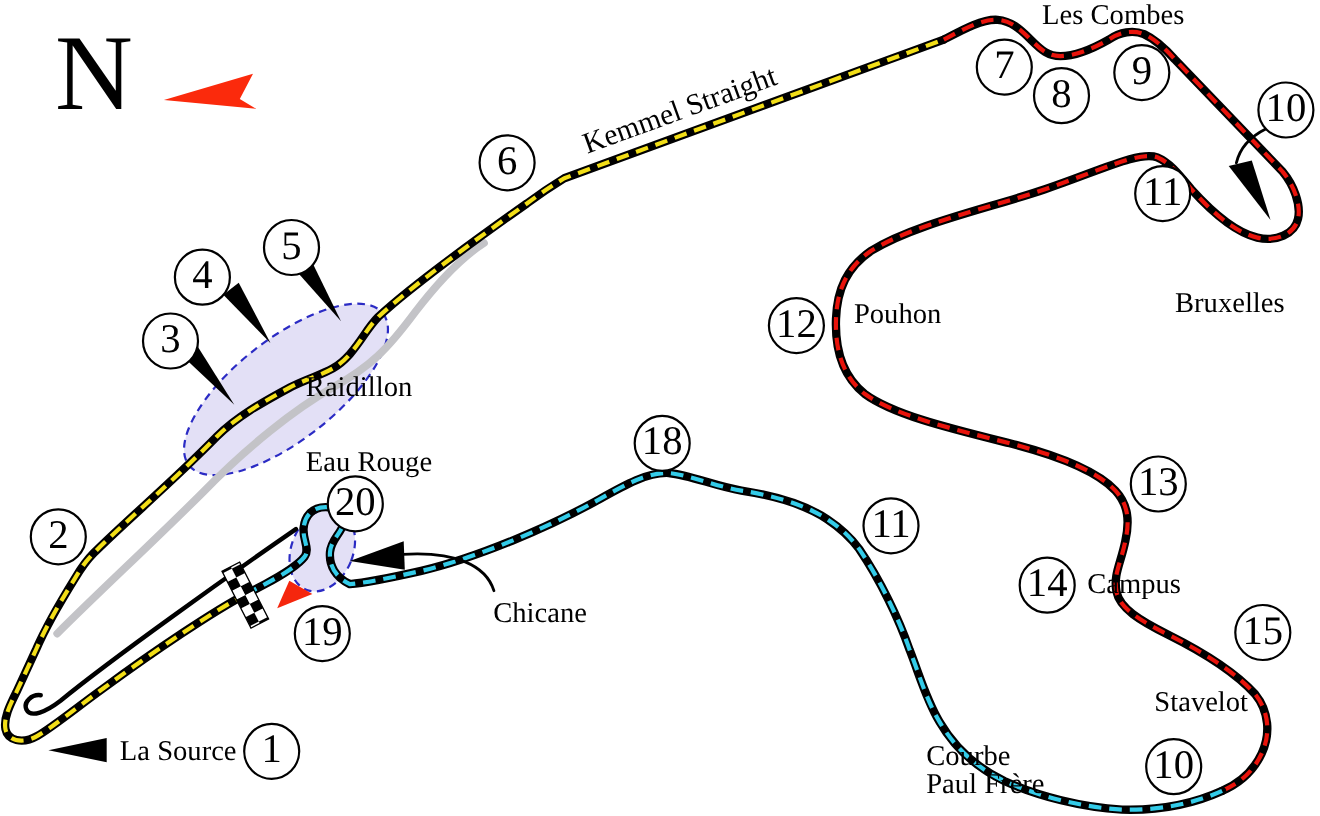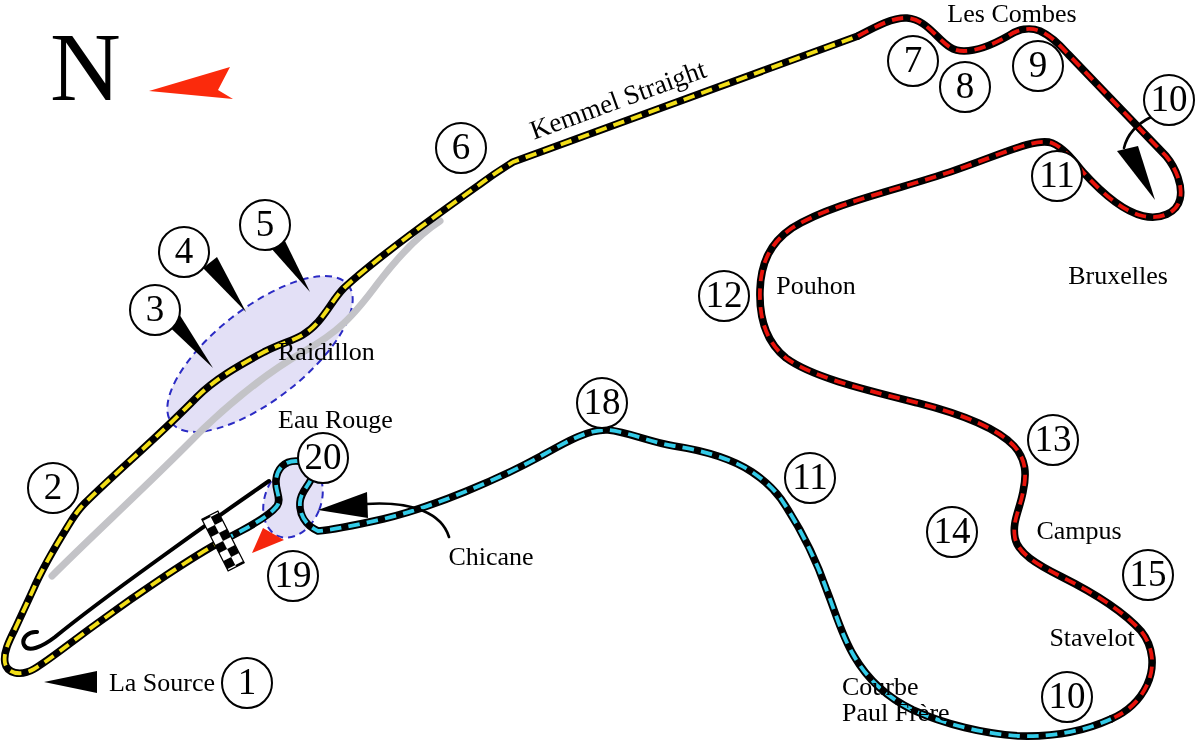--- a/index.html
+++ b/index.html
@@ -143,20 +143,20 @@
   <div class="corner" style="left:576px;top:377px;">18</div>
   <div class="corner" style="left:267px;top:550px;">19</div>
   <div class="corner" style="left:297px;top:432px;">20</div>
 
   <div class="map-label centered" style="left:1012px;top:14px;">Les Combes</div>
   <div class="map-label" id="kemmel-label" style="left:618px;top:100px;">Kemmel Straight</div>
   <div class="map-label centered" style="left:1118px;top:236px;margin-top:40px;">Bruxelles</div>
   <div class="map-label centered" style="left:816px;top:286px;">Pouhon</div>
   <div class="map-label left-anchored" style="left:278px;top:352px;">Raidillon</div>
   <div class="map-label left-anchored" style="left:278px;top:379px;margin-top:41px;">Eau Rouge</div>
-  <div class="map-label centered" style="left:1079px;top:531px;">Campus</div>
+  <div class="map-label centered" style="left:1031px;top:531px;">Campus</div>
   <div class="map-label centered" style="left:1092px;top:638px;">Stavelot</div>
   <div class="map-label left-anchored" style="left:842px;top:687px;">Courbe</div>
   <div class="map-label left-anchored" style="left:842px;top:713px;">Paul Frère</div>
   <div class="map-label centered" style="left:448px;top:557px;margin-left:43px;">Chicane</div>
   <div class="map-label centered" style="left:162px;top:683px;">La Source</div>
 
 </div>
 
 </body></html>

